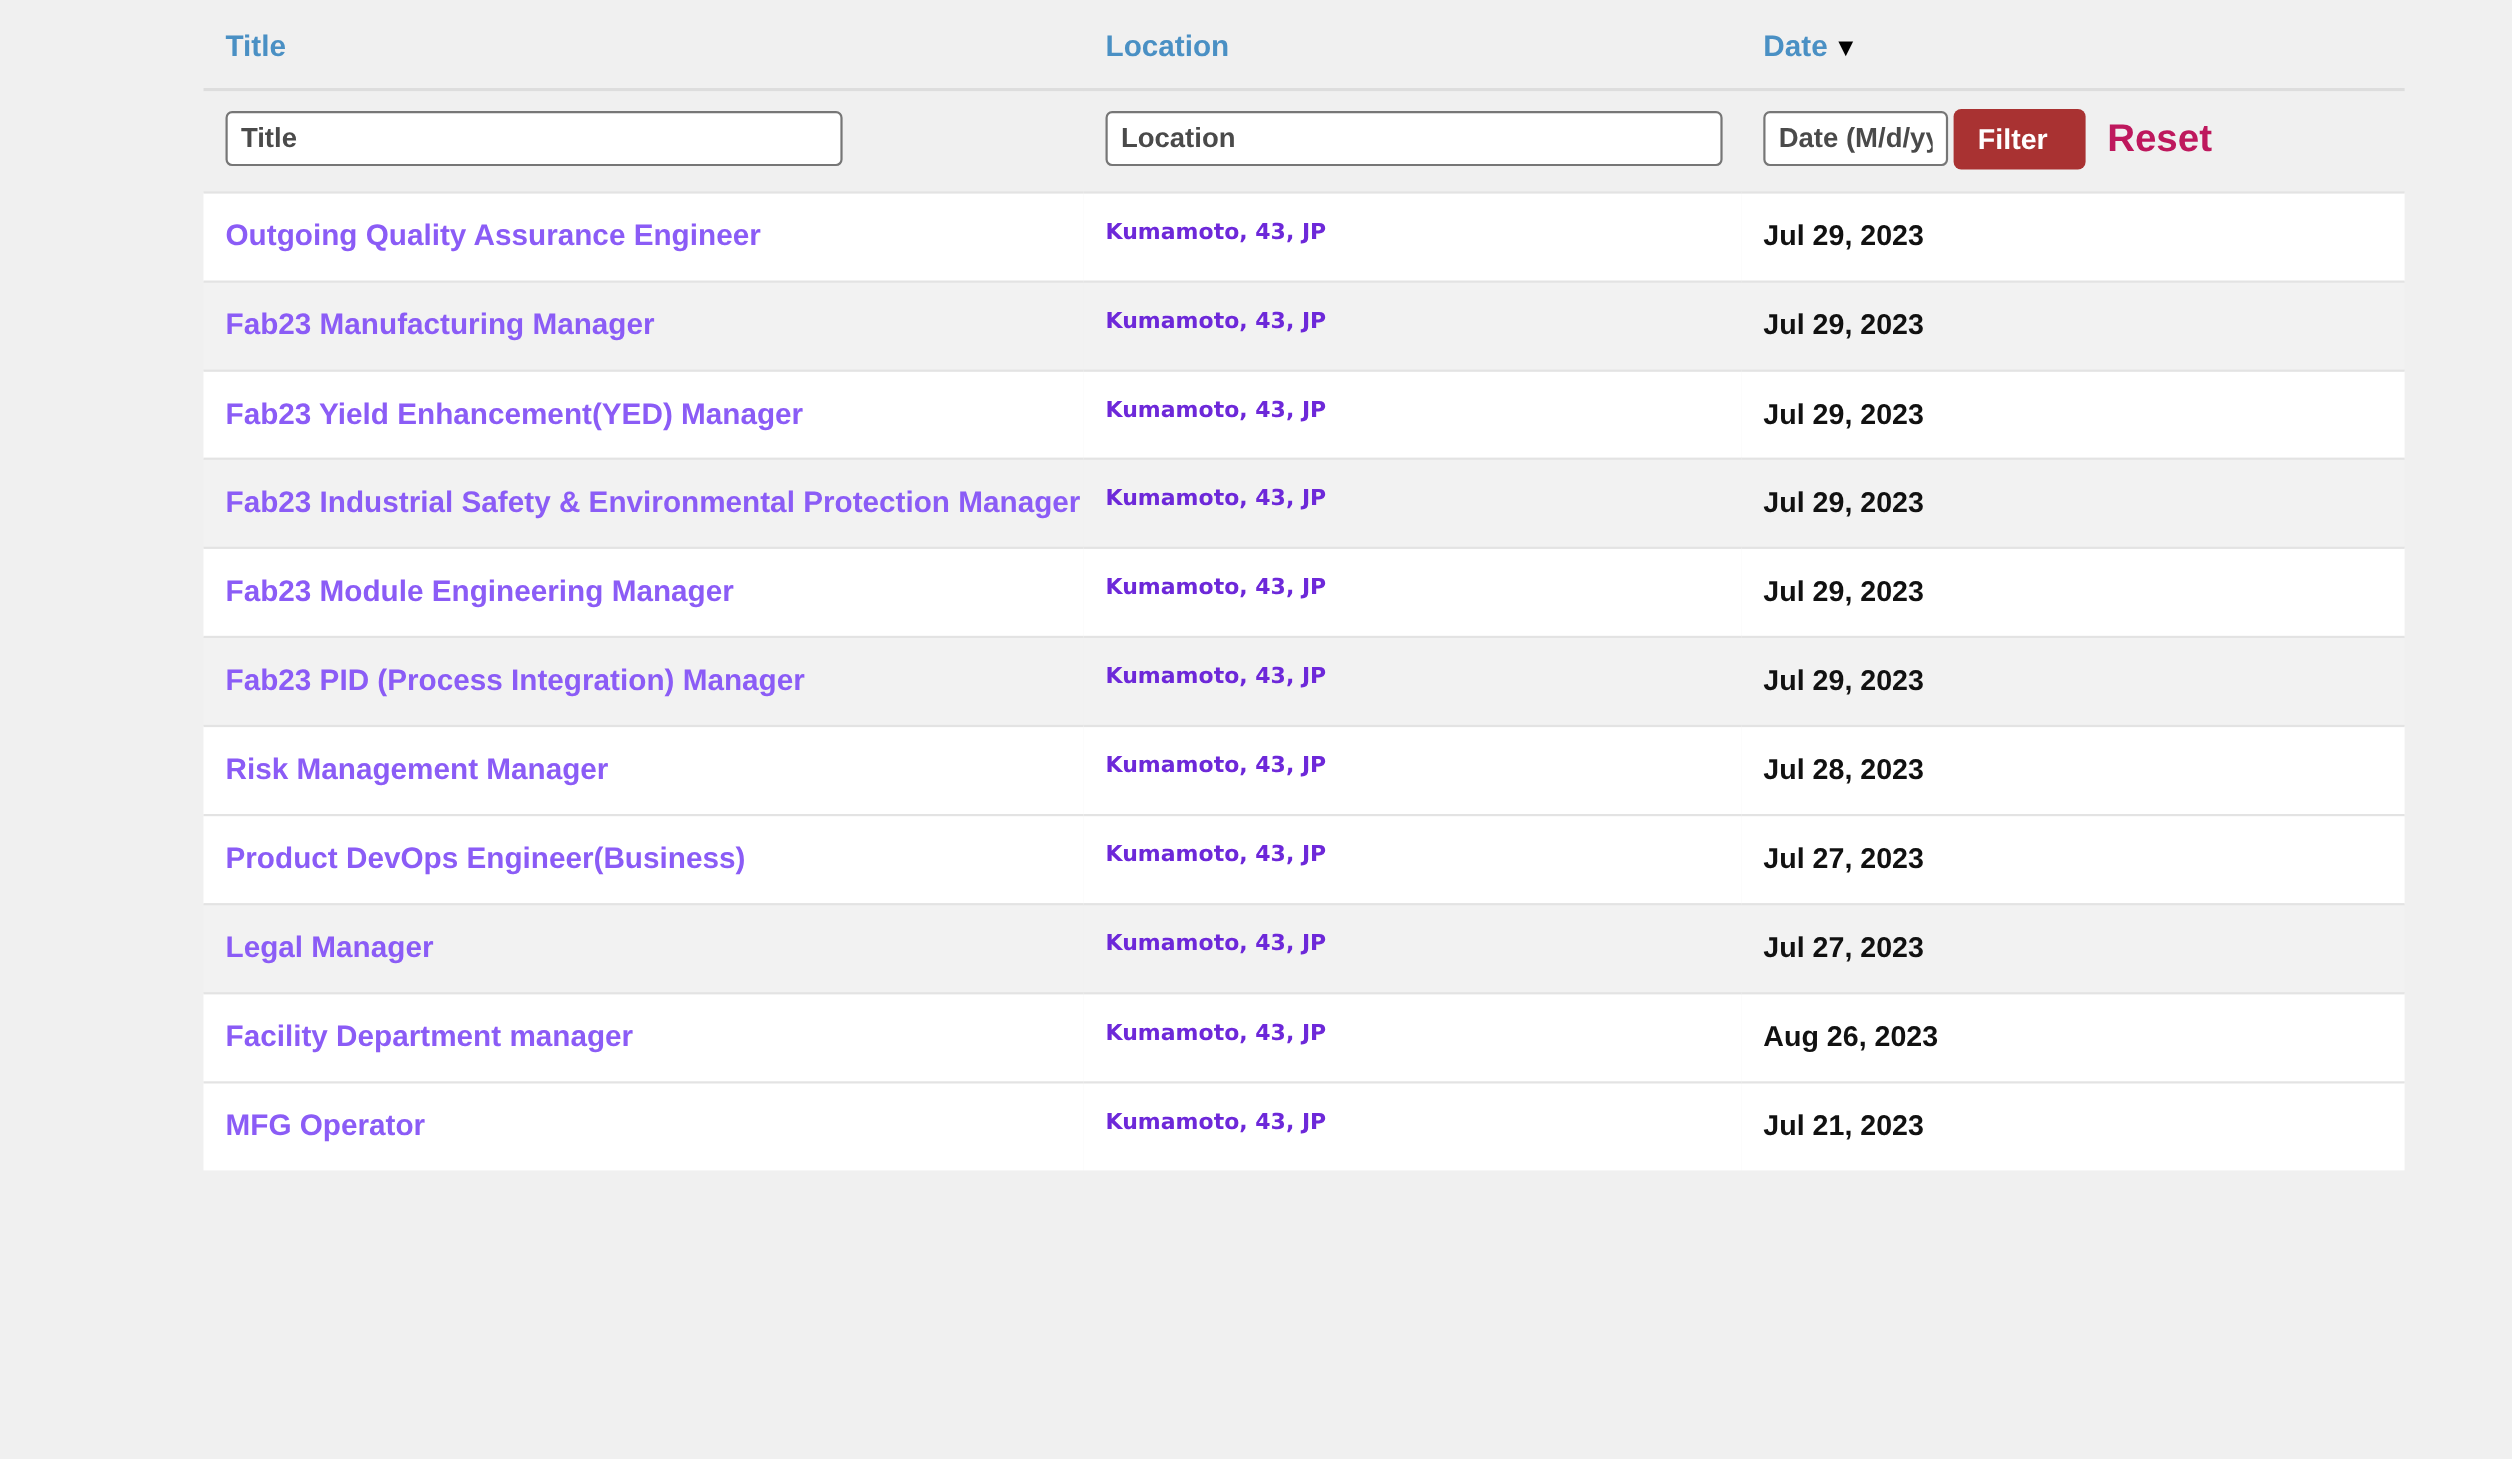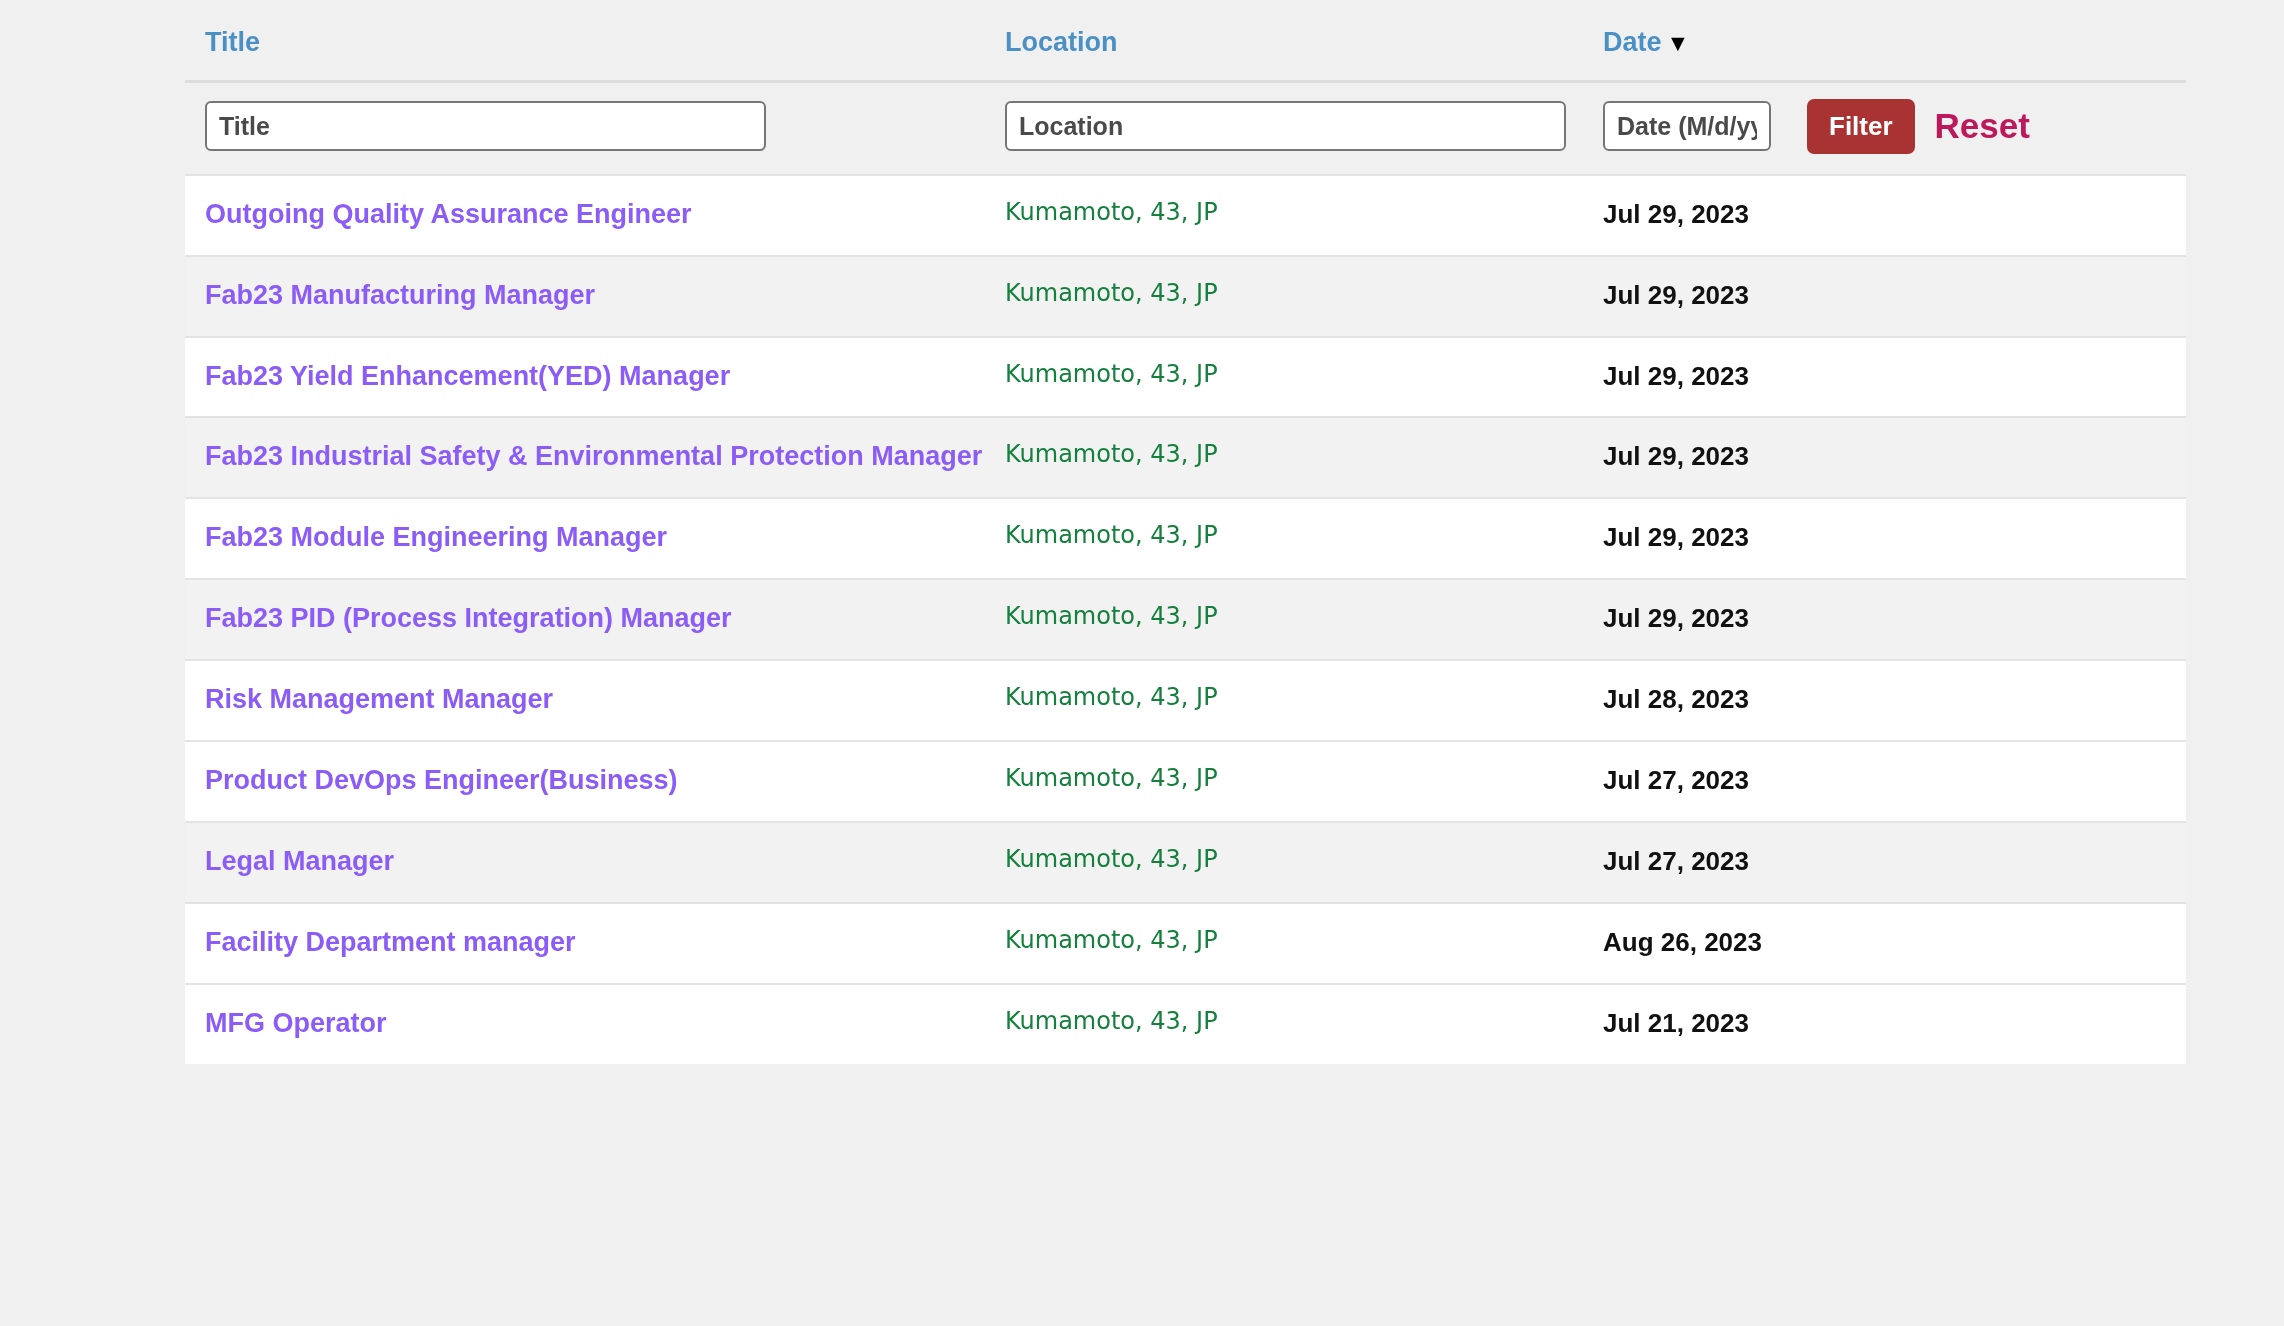--- a/index.html
+++ b/index.html
@@ -109,29 +109,29 @@
   input.in-title { width: 561px; }
   input.in-loc   { width: 561px; }
   input.in-date  { width: 168px; }
 
   .date-actions {
     display: flex;
     align-items: center;
     gap: 0px;
   }
   .btn-filter {
-    margin-left: 36px;
+    margin-left: 5px;
     background: #a93232;
     color: #ffffff;
     border: none;
     border-radius: 7px;
     font-family: "Liberation Sans", sans-serif;
     font-size: 26px;
     font-weight: bold;
-    padding: 14px 22px 15px 22px;
+    padding: 14px 34px 15px 22px;
     cursor: pointer;
     line-height: 1;
   }
   .link-reset {
     margin-left: 20px;
     color: #be185d;
     font-size: 35px;
     font-weight: bold;
     text-decoration: none;
     cursor: pointer;
@@ -153,23 +153,23 @@
   td.cell-title a {
     color: #8b5cf6;
     font-size: 27px;
     font-weight: bold;
     text-decoration: none;
     line-height: 1.33;
     cursor: pointer;
     display: inline;
   }
   td.cell-loc {
-    font-size: 24px;
-    font-weight: normal;
-    color: #15803d;
+    font-size: 20px;
+    font-weight: bold;
+    color: #6d28d9;
     font-family: "DejaVu Sans", sans-serif;
     line-height: 1.33;
   }
   td.cell-date {
     font-size: 26px;
     font-weight: bold;
     color: #111111;
     font-family: "Liberation Sans", sans-serif;
     line-height: 1.33;
     white-space: nowrap;

